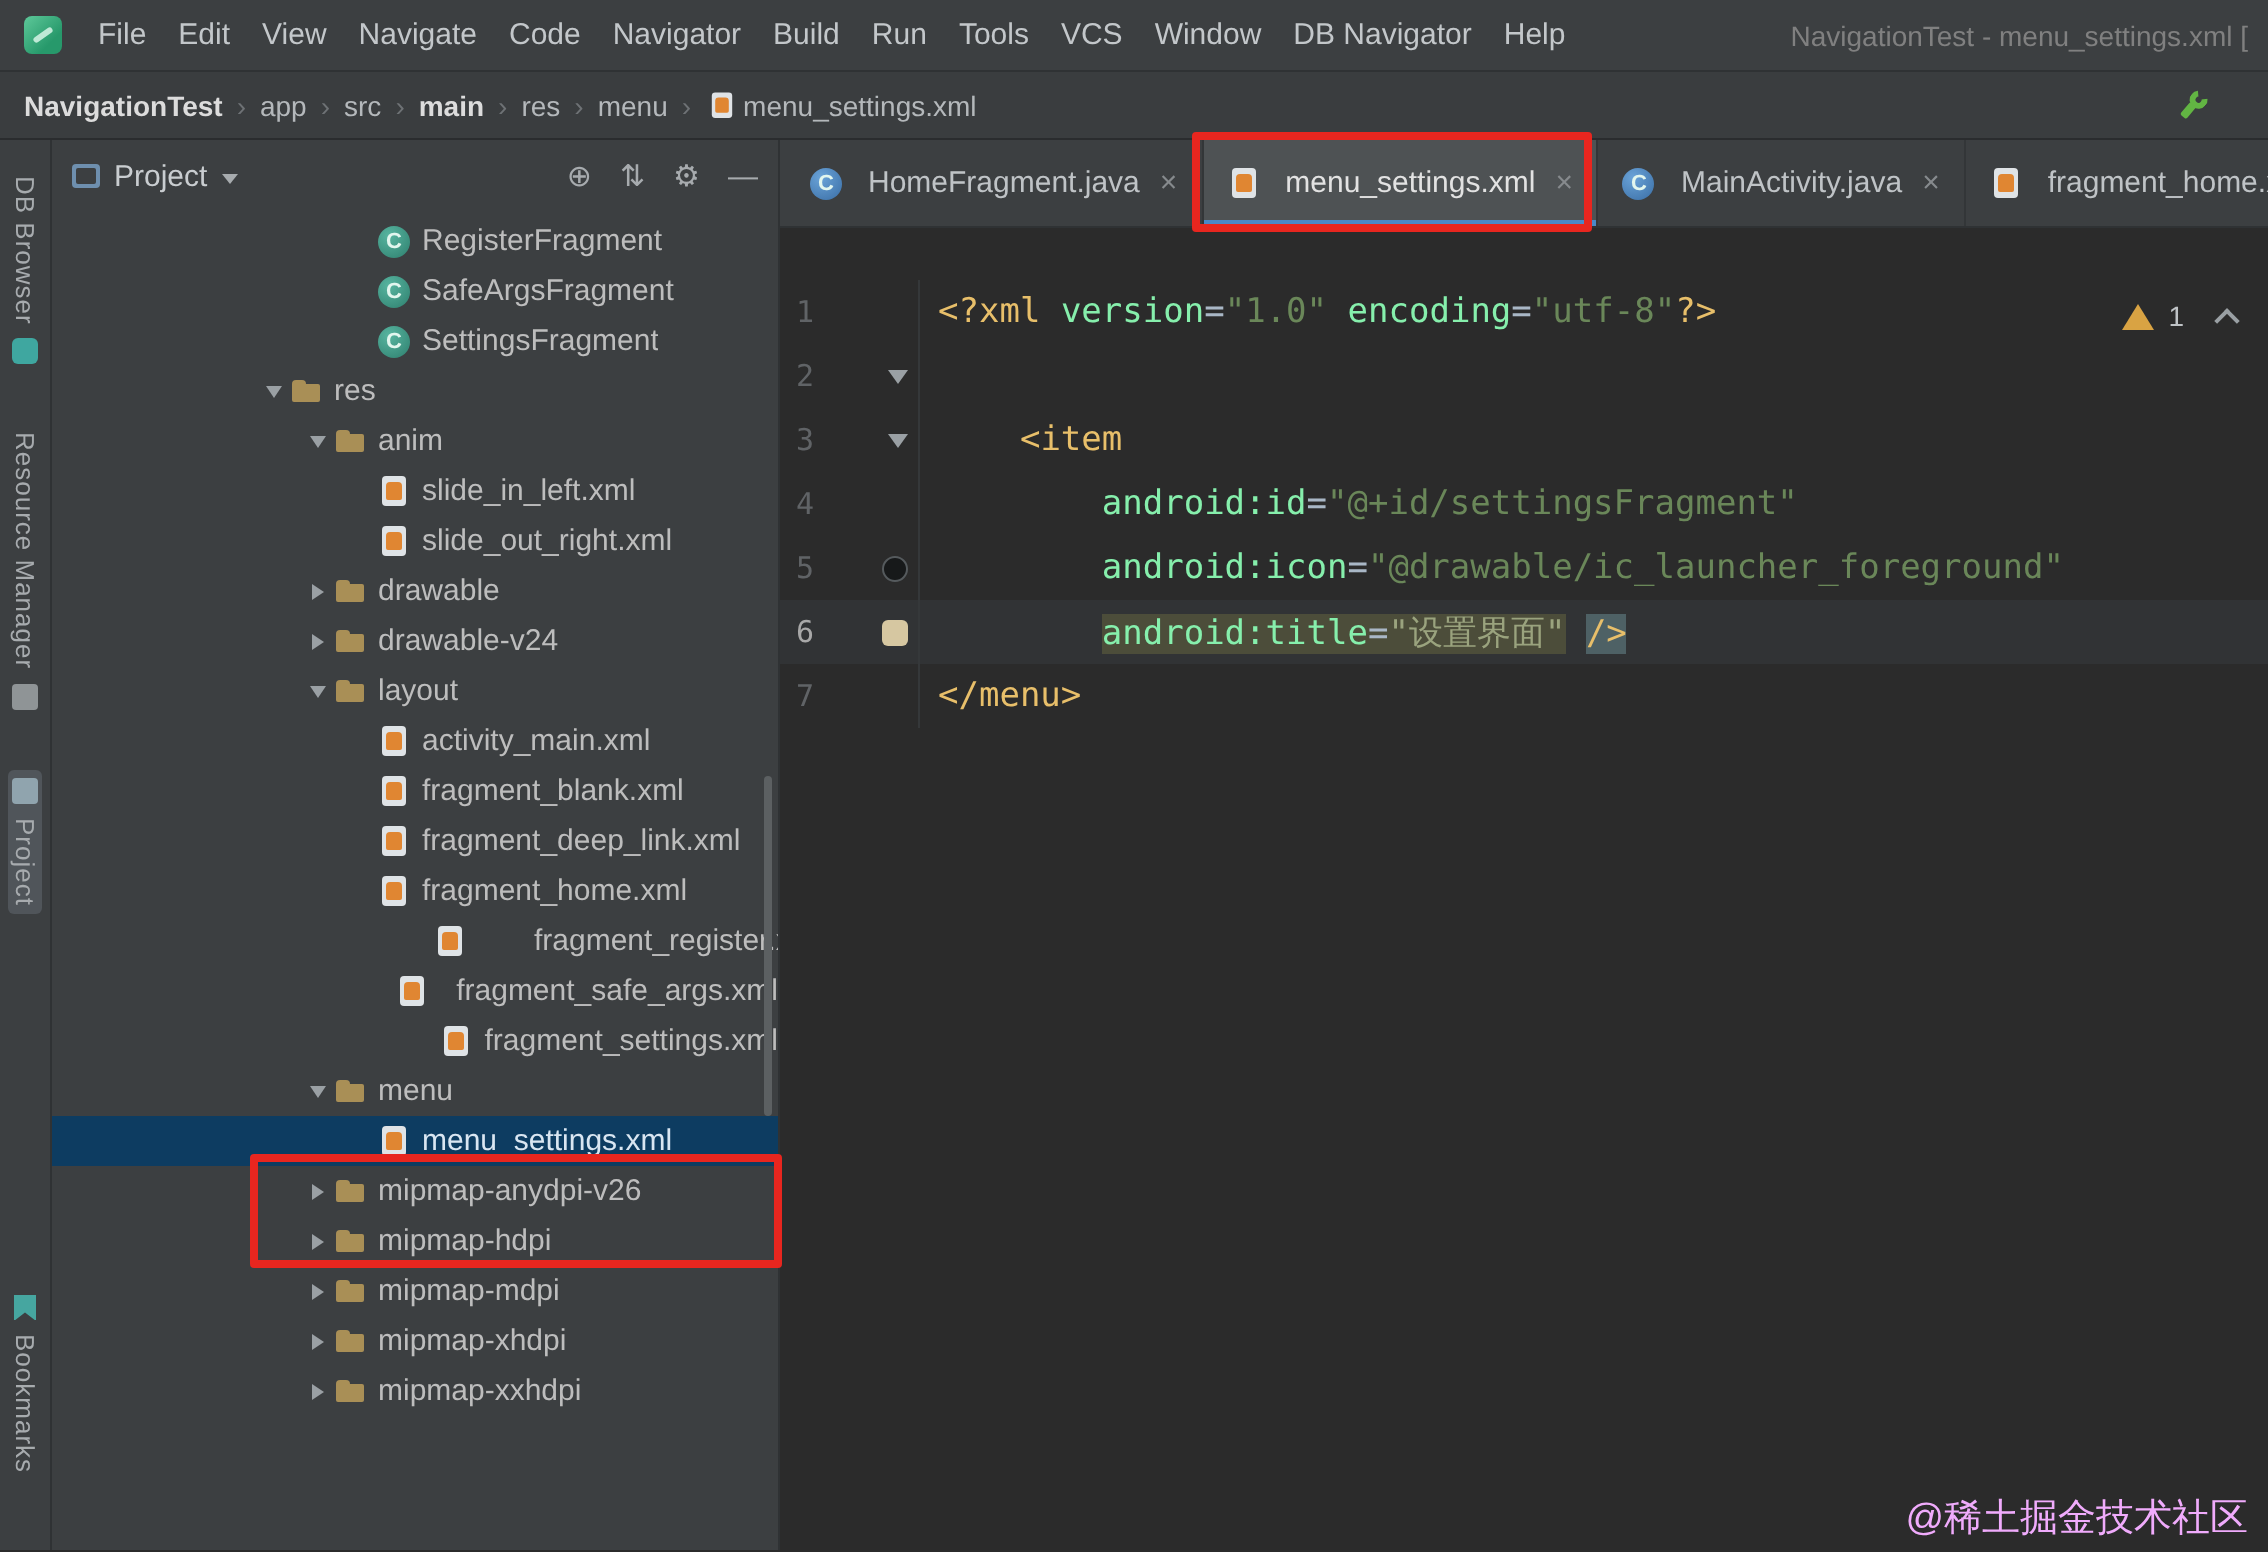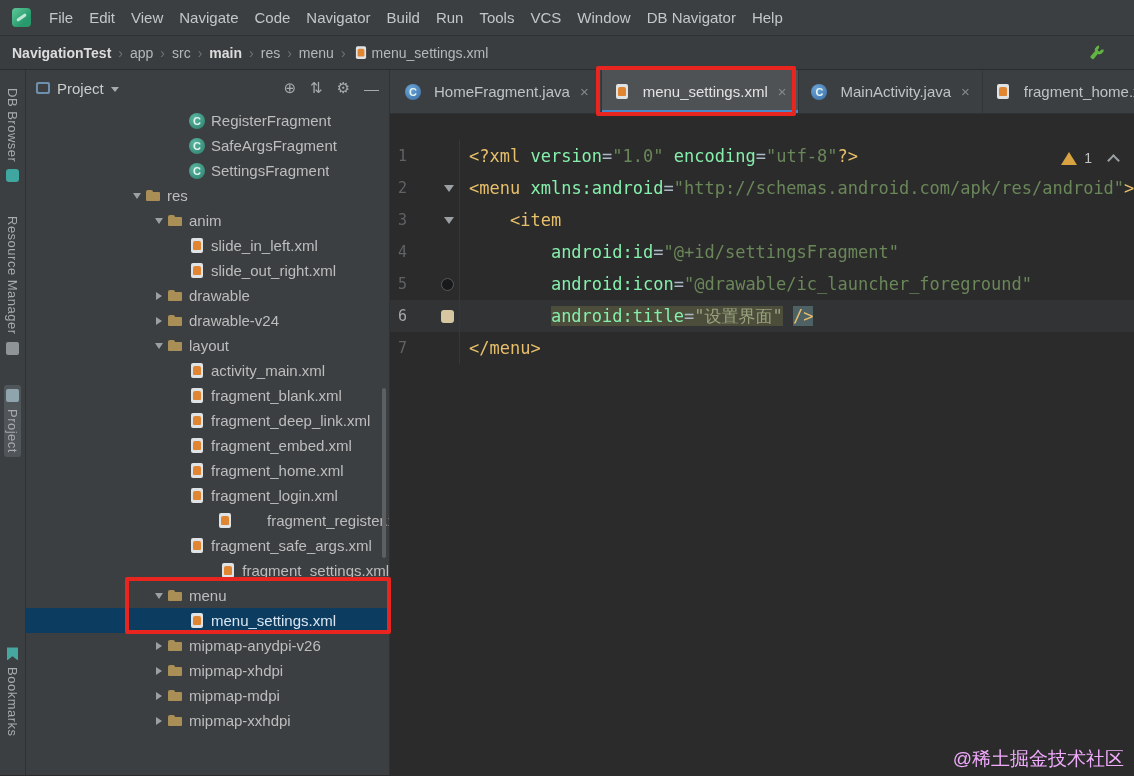--- a/index.html
+++ b/index.html
@@ -139,20 +139,21 @@
         <div class="mb-item">Code</div>
         <div class="mb-item">Navigator</div>
         <div class="mb-item">Build</div>
         <div class="mb-item">Run</div>
         <div class="mb-item">Tools</div>
         <div class="mb-item">VCS</div>
         <div class="mb-item">Window</div>
         <div class="mb-item">DB Navigator</div>
         <div class="mb-item">Help</div>
       </div>
+    <span class="window-title">NavigationTest - menu_settings.xml [</span>
   </div>
 
   <div class="navbar">
     <div style="display:flex;align-items:center">
         <span class="crumb bold">
           <span>NavigationTest</span>
         </span>
         <span class="crumb-sep">›</span>
         <span class="crumb">
           <span>app</span>
@@ -295,38 +296,28 @@
             <span class="tlabel">fragment_blank.xml</span>
           </div>
           <div class="tree-row" style="padding-left: 146px;">
             <span class="chev"></span>
             <span class="ticon xml"></span>
             <span class="tlabel">fragment_deep_link.xml</span>
           </div>
           <div class="tree-row" style="padding-left: 146px;">
             <span class="chev"></span>
             <span class="ticon xml"></span>
-            <span class="tlabel">fragment_embed.xml</span>
-          </div>
-          <div class="tree-row" style="padding-left: 146px;">
-            <span class="chev"></span>
-            <span class="ticon xml"></span>
             <span class="tlabel">fragment_home.xml</span>
           </div>
-          <div class="tree-row" style="padding-left: 146px;">
-            <span class="chev"></span>
-            <span class="ticon xml"></span>
-            <span class="tlabel">fragment_login.xml</span>
-          </div>
           <div class="tree-row" style="padding-left: 146px; gap: 28px;">
             <span class="chev"></span>
             <span class="ticon xml"></span>
             <span class="tlabel">fragment_register.xml</span>
           </div>
-          <div class="tree-row" style="padding-left: 146px;">
+          <div class="tree-row" style="padding-left: 146px; justify-content: space-between;">
             <span class="chev"></span>
             <span class="ticon xml"></span>
             <span class="tlabel">fragment_safe_args.xml</span>
           </div>
           <div class="tree-row" style="padding-left: 146px; justify-content: flex-end;">
             <span class="chev"></span>
             <span class="ticon xml"></span>
             <span class="tlabel">fragment_settings.xml</span>
           </div>
           <div class="tree-row" style="padding-left: 124px;">
@@ -346,28 +337,35 @@
               <i class="tri-r"></i>
             </span>
             <span class="ticon folder"></span>
             <span class="tlabel">mipmap-anydpi-v26</span>
           </div>
           <div class="tree-row" style="padding-left: 124px;">
             <span class="chev">
               <i class="tri-r"></i>
             </span>
             <span class="ticon folder"></span>
+            <span class="tlabel">mipmap-hdpi</span>
+          </div>
+          <div class="tree-row" style="padding-left: 124px;">
+            <span class="chev">
+              <i class="tri-r"></i>
+            </span>
+            <span class="ticon folder"></span>
+            <span class="tlabel">mipmap-mdpi</span>
+          </div>
+          <div class="tree-row" style="padding-left: 124px;">
+            <span class="chev">
+              <i class="tri-r"></i>
+            </span>
+            <span class="ticon folder"></span>
             <span class="tlabel">mipmap-xhdpi</span>
-          </div>
-          <div class="tree-row" style="padding-left: 124px;">
-            <span class="chev">
-              <i class="tri-r"></i>
-            </span>
-            <span class="ticon folder"></span>
-            <span class="tlabel">mipmap-mdpi</span>
           </div>
           <div class="tree-row" style="padding-left: 124px;">
             <span class="chev">
               <i class="tri-r"></i>
             </span>
             <span class="ticon folder"></span>
             <span class="tlabel">mipmap-xxhdpi</span>
           </div>
         </div>
       <div class="tree-scroll"></div>
@@ -399,21 +397,20 @@
           <div class="cline">
             <span class="ln">1</span>
             <span class="gut"></span>
             <span class="code-text"><span class="sg-tag">&lt;?xml</span><span class="sg-plain"> </span><span class="sg-attr">version</span><span class="sg-plain">=</span><span class="sg-str">"1.0"</span><span class="sg-plain"> </span><span class="sg-attr">encoding</span><span class="sg-plain">=</span><span class="sg-str">"utf-8"</span><span class="sg-tag">?&gt;</span></span>
           </div>
           <div class="cline">
             <span class="ln">2</span>
             <span class="gut">
               <i class="fold-down"></i>
             </span>
-            <span class="code-text"><span class="sg-tag">&lt;menu</span><span class="sg-plain"> </span><span class="sg-attr">xmlns:android</span><span class="sg-plain">=</span><span class="sg-str">"http://schemas.android.com/apk/res/android"</span><span class="sg-tag">&gt;</span></span>
           </div>
           <div class="cline">
             <span class="ln">3</span>
             <span class="gut">
               <i class="fold-down"></i>
             </span>
             <span class="code-text"><span class="sg-plain">    </span><span class="sg-tag">&lt;item</span></span>
           </div>
           <div class="cline">
             <span class="ln">4</span>

